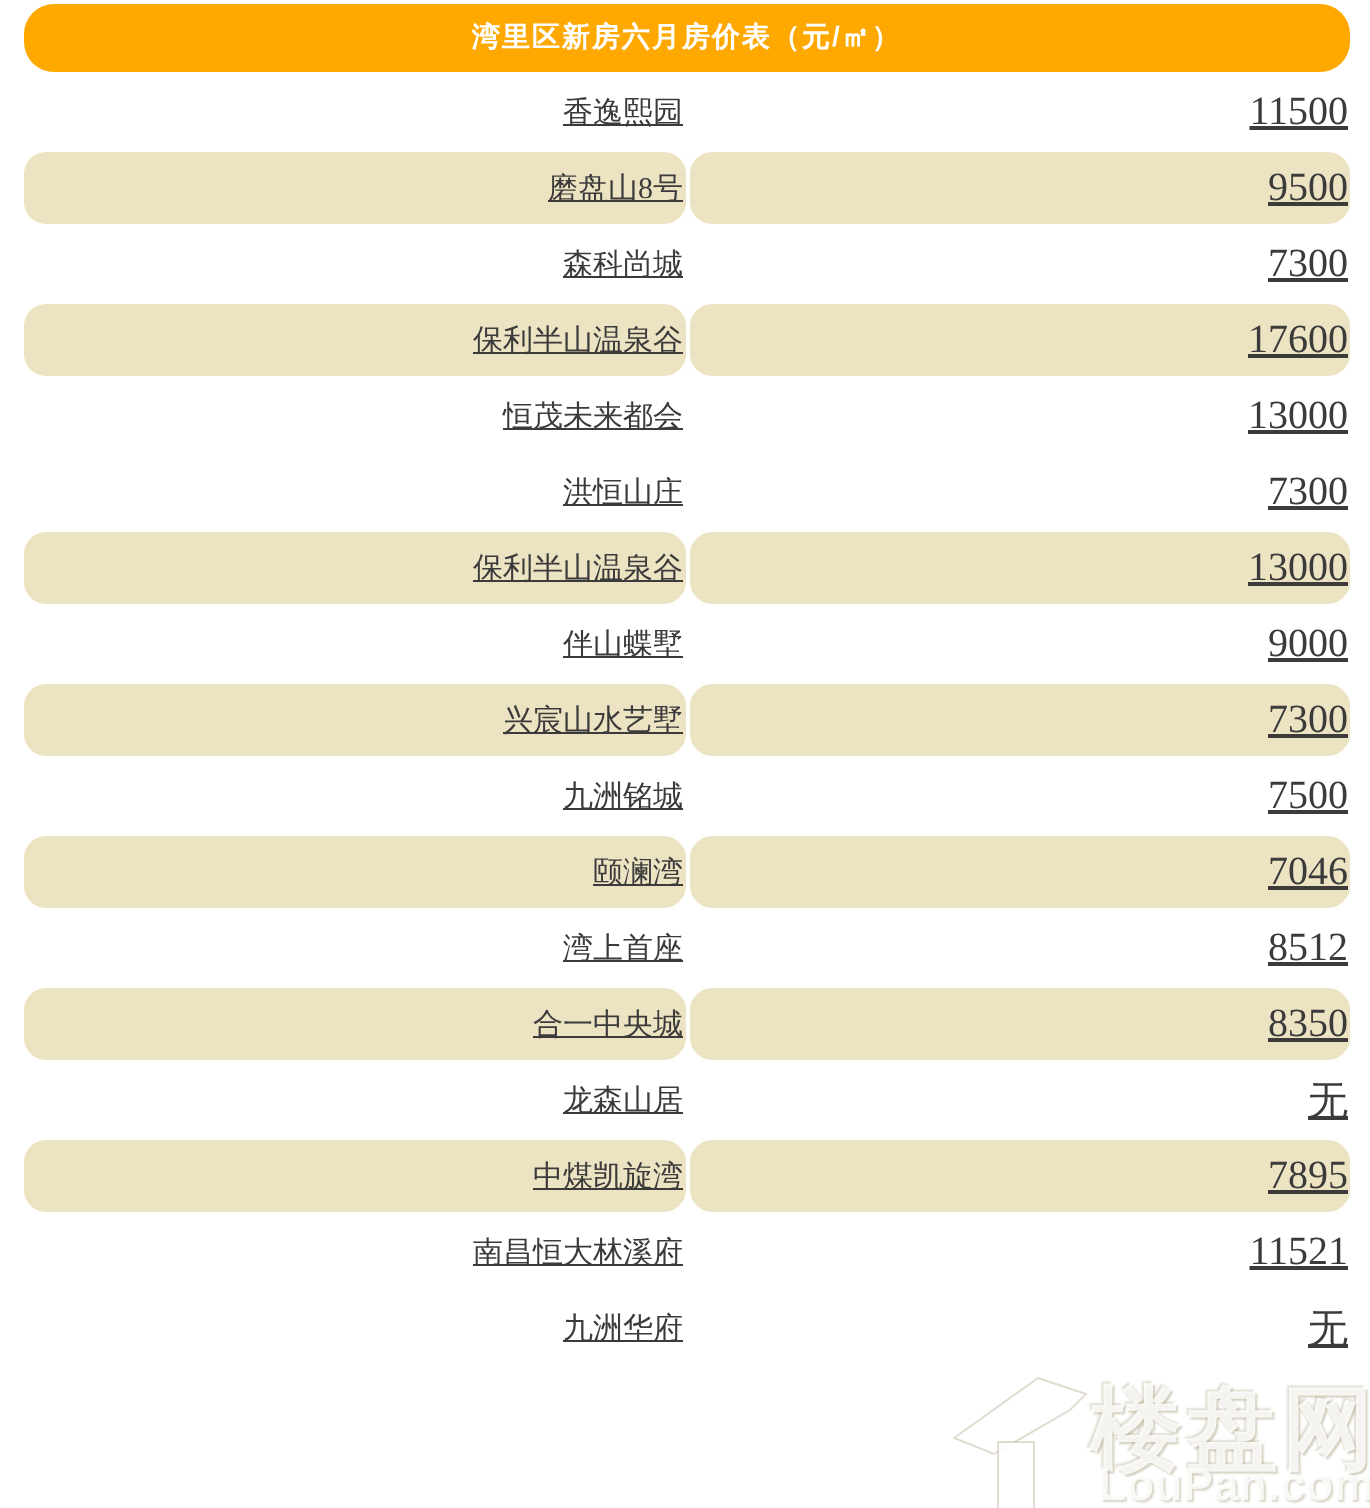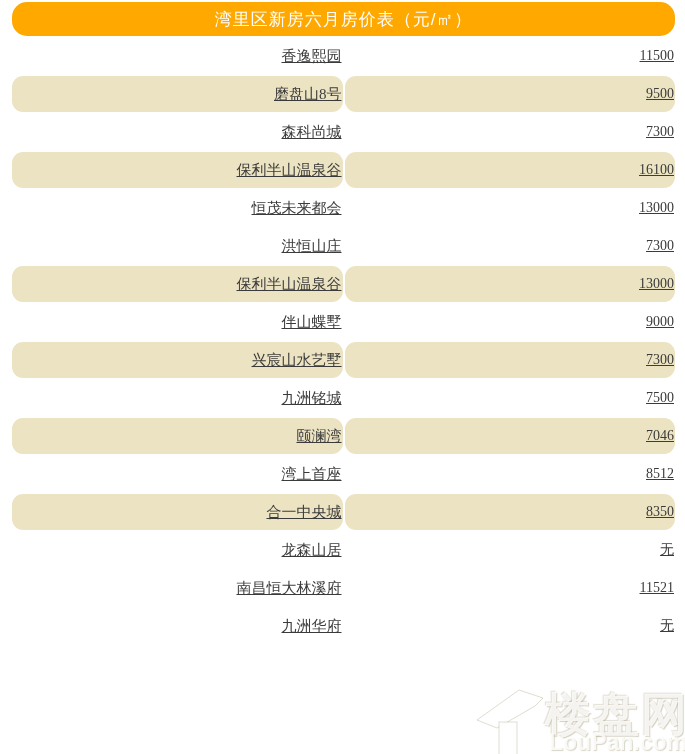--- a/index.html
+++ b/index.html
@@ -16,40 +16,40 @@
     border-collapse: separate;
     border-spacing: 2px;
     margin: 0 0 0 10px;
     table-layout: fixed;
     width: 667px;
   }
   th.title-cell {
     background: var(--header-bg, #ffa800);
     color: var(--header-fg, #ffffff);
     height: 32px;
-    font-size: 17px;
-    font-weight: normal;
+    font-size: 14px;
+    font-weight: bold;
     letter-spacing: 1px;
     text-align: center;
     font-family: "Liberation Sans", "DejaVu Sans", sans-serif;
     border-radius: 15px;
   }
   td {
     height: 34px;
     text-align: right;
     vertical-align: middle;
     font-size: 15px;
     color: var(--cell-fg, #3b3b3b);
     background: var(--row-bg, #ffffff);
     overflow: hidden;
     white-space: nowrap;
     text-decoration: underline;
   }
   td.name-cell  { width: 447px; }
-  td.price-cell { width: 212px; font-size: 14px; }
+  td.price-cell { width: 212px; font-size: 20px; }
   tr.alt td { background: var(--row-alt-bg, #ece3c2); border-radius: 11px; }
 
   .watermark {
     position: absolute;
     right: -4px;
     bottom: 0px;
     display: flex;
     align-items: flex-end;
     pointer-events: none;
     color: rgba(255, 255, 255, 0.82);
@@ -95,21 +95,21 @@
     <td class="price-cell">9500</td>
   </tr>
 
   <tr>
     <td class="name-cell">森科尚城</td>
     <td class="price-cell">7300</td>
   </tr>
 
   <tr class="alt">
     <td class="name-cell">保利半山温泉谷</td>
-    <td class="price-cell">16100</td>
+    <td class="price-cell">17600</td>
   </tr>
 
   <tr>
     <td class="name-cell">恒茂未来都会</td>
     <td class="price-cell">13000</td>
   </tr>
 
 
   <tr>
     <td class="name-cell">洪恒山庄</td>
@@ -149,20 +149,24 @@
   <tr class="alt">
     <td class="name-cell">合一中央城</td>
     <td class="price-cell">8350</td>
   </tr>
 
   <tr>
     <td class="name-cell">龙森山居</td>
     <td class="price-cell">无</td>
   </tr>
 
+  <tr class="alt">
+    <td class="name-cell">中煤凯旋湾</td>
+    <td class="price-cell">7895</td>
+  </tr>
 
   <tr>
     <td class="name-cell">南昌恒大林溪府</td>
     <td class="price-cell">11521</td>
   </tr>
 
 
   <tr>
     <td class="name-cell">九洲华府</td>
     <td class="price-cell">无</td>

